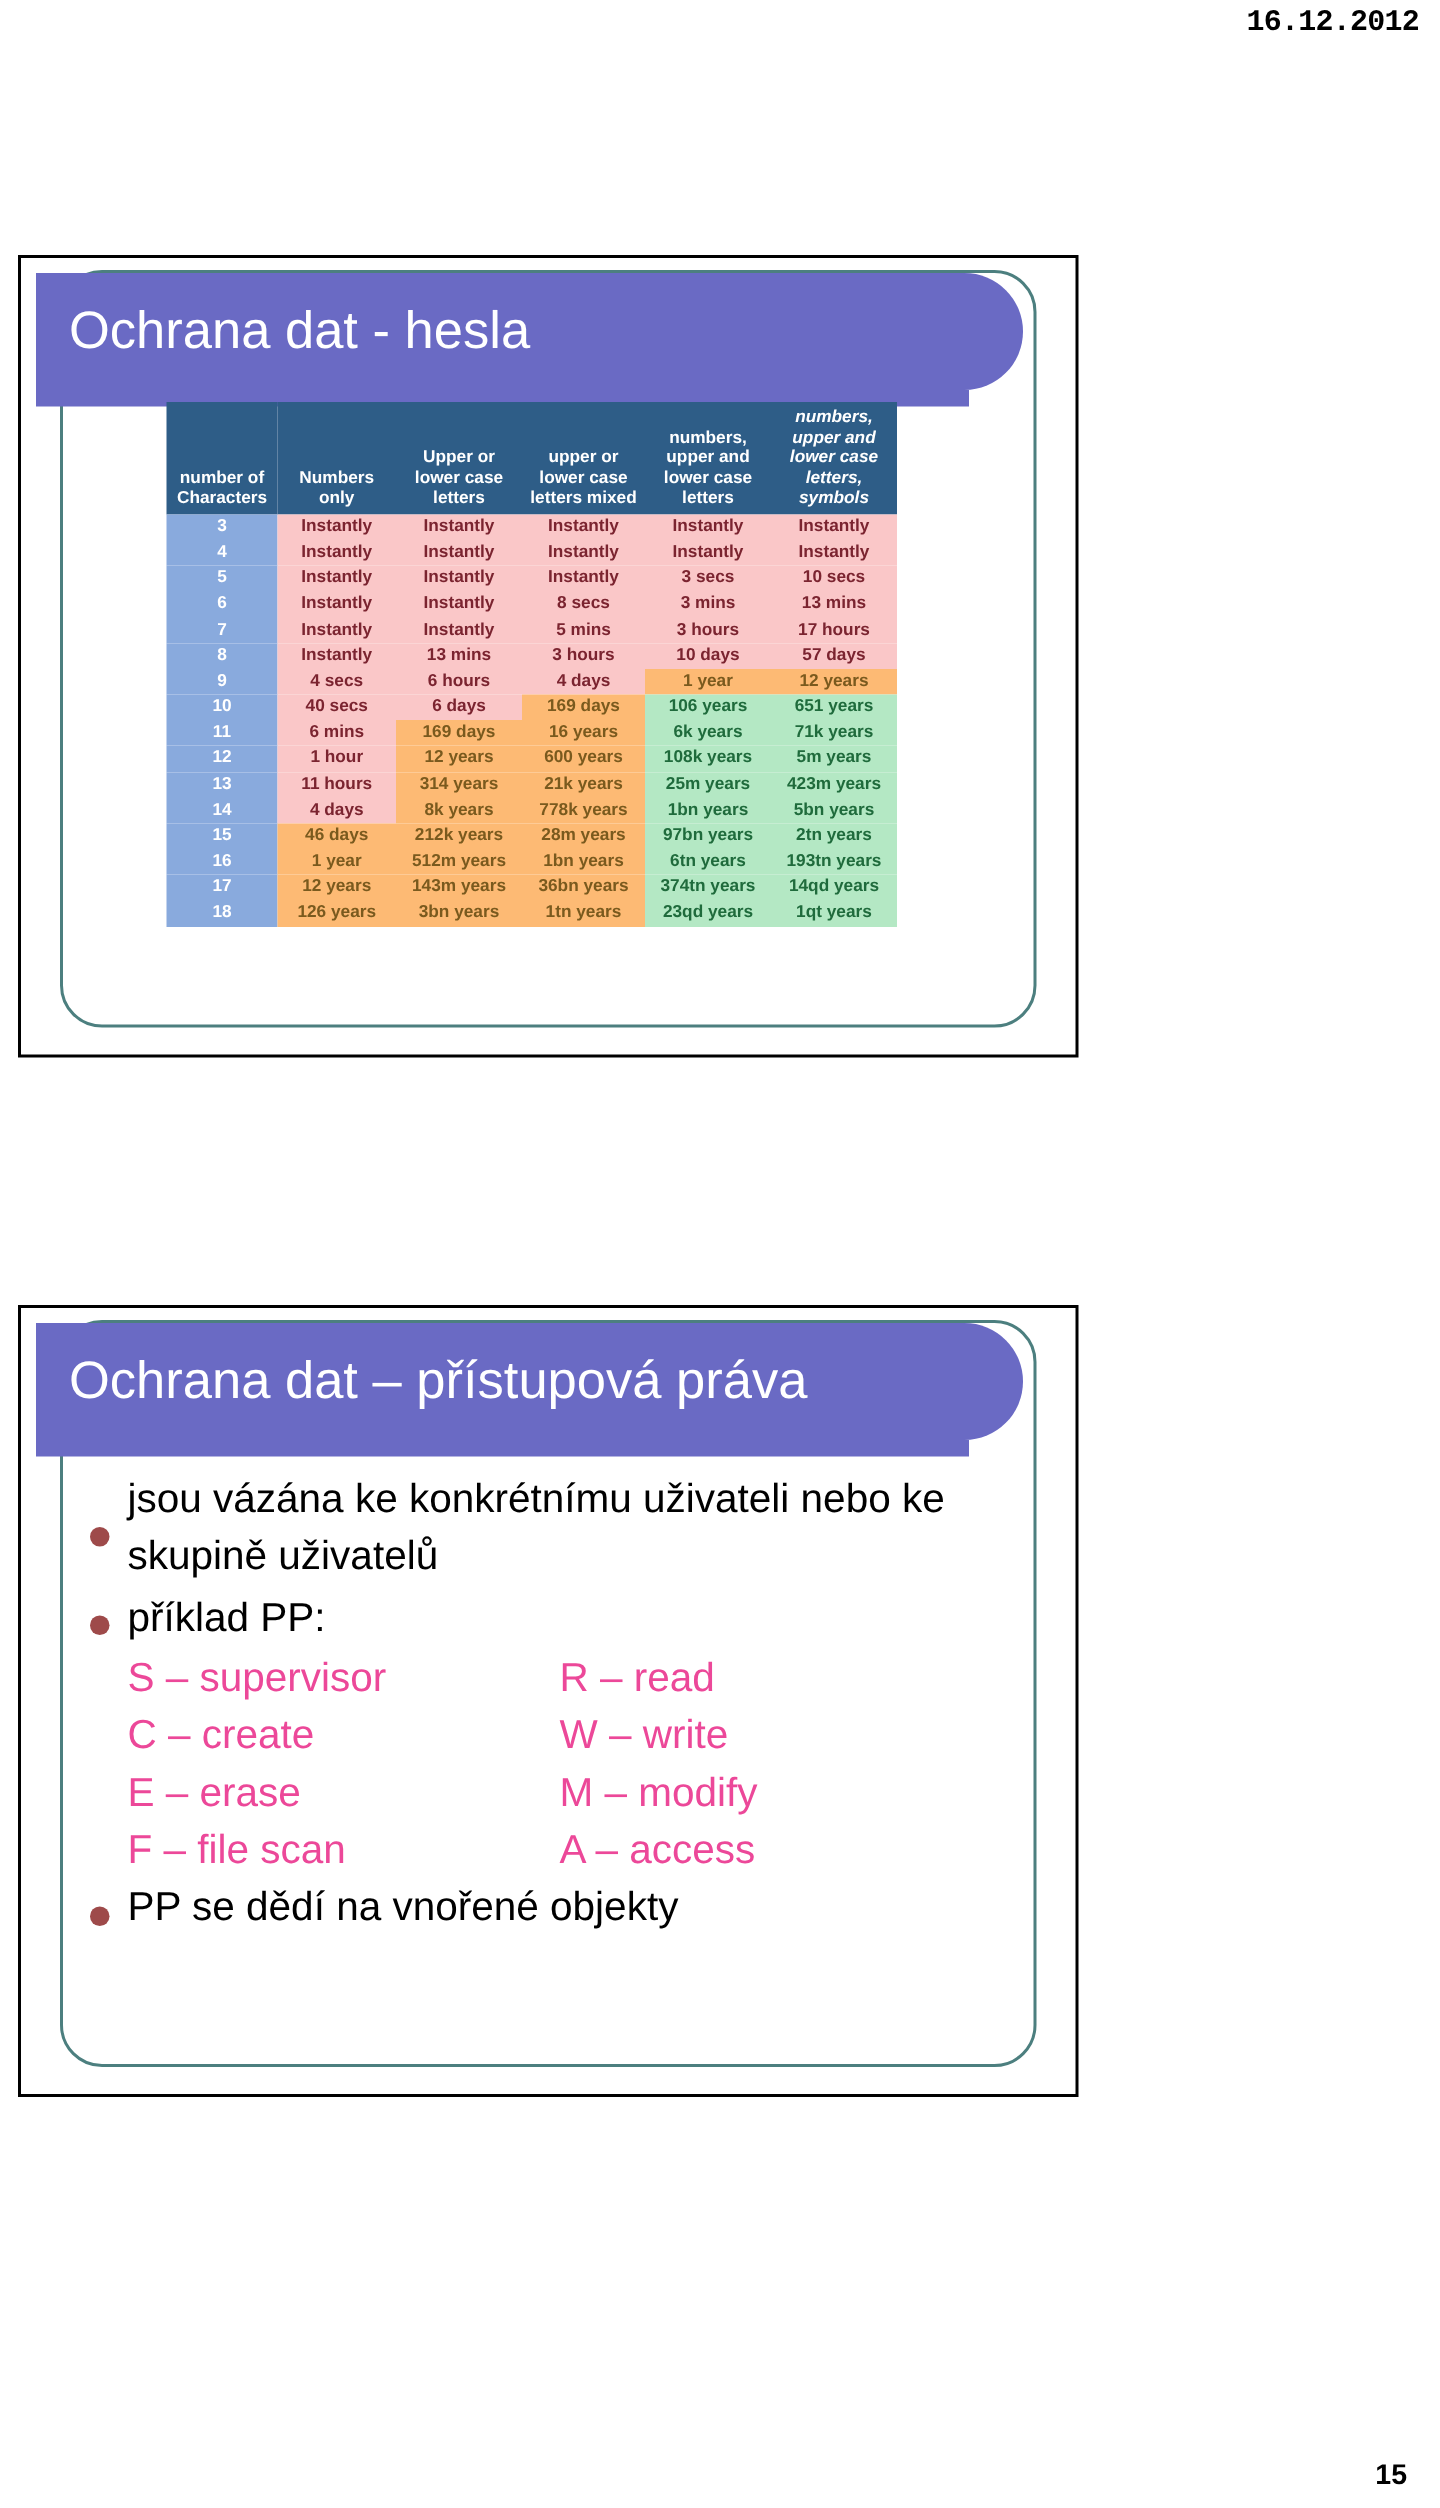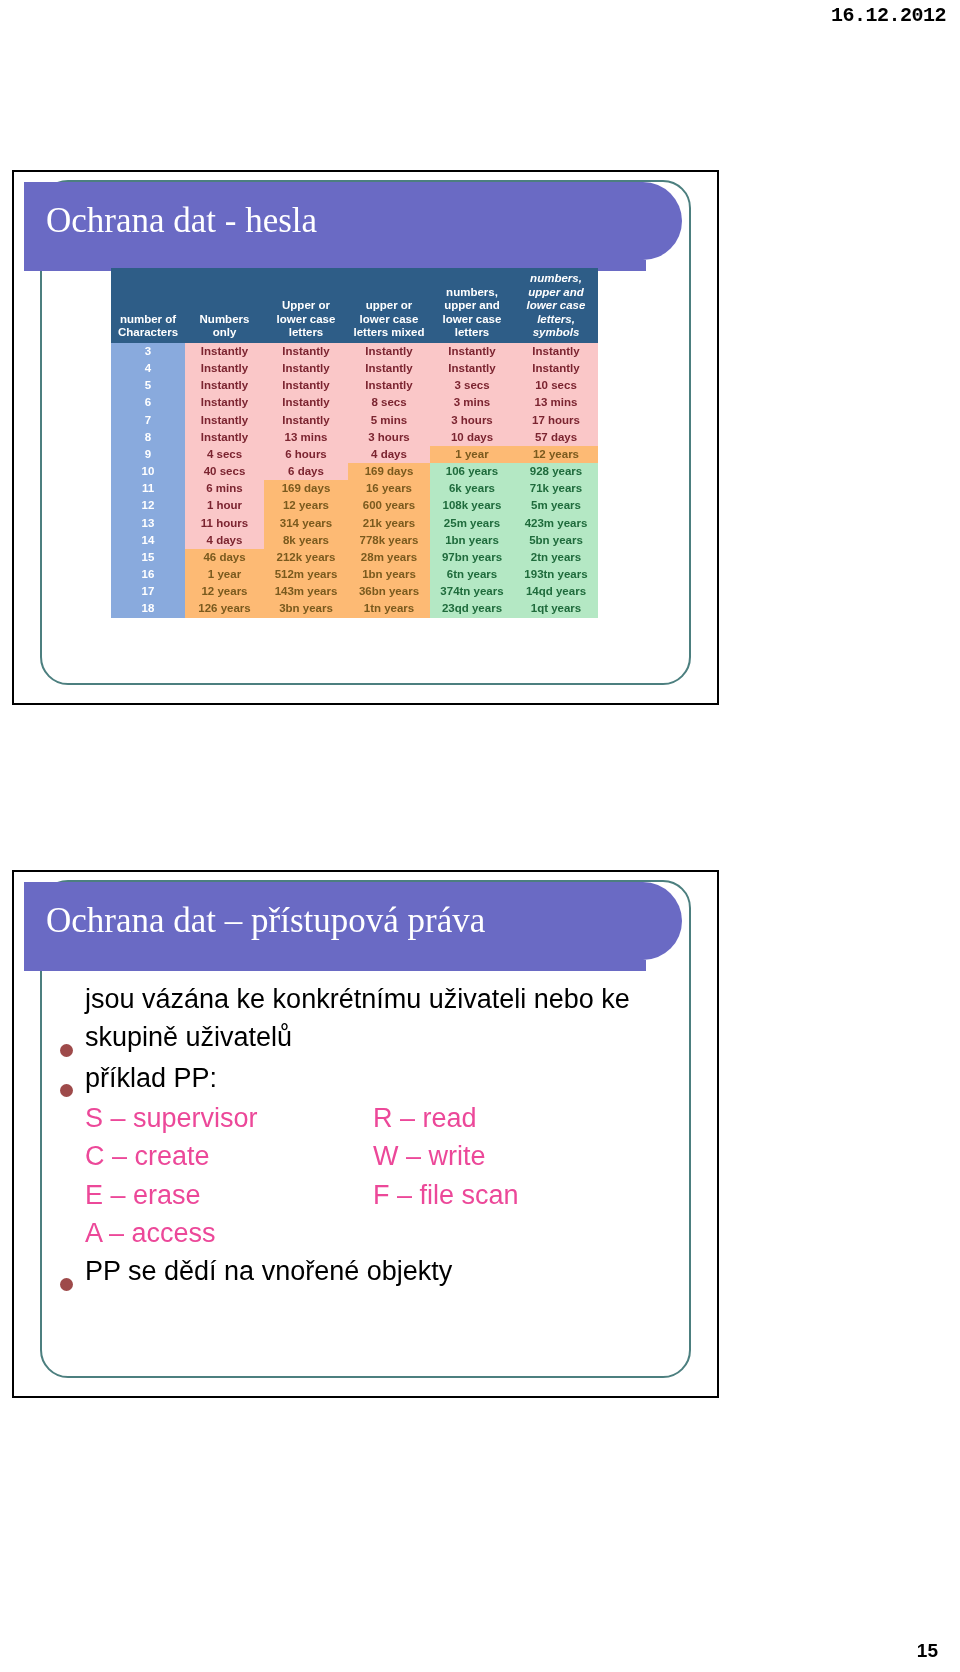--- a/index.html
+++ b/index.html
@@ -62,21 +62,21 @@
     display: flex;
     align-items: center;
     z-index: 4;
   }
   .title-banner .title-text {
     color: #ffffff;
     font-size: 35px;
     font-weight: 400;
     padding-left: 22px;
     white-space: nowrap;
-    font-family: Liberation Serif, serif;
+    font-family: Liberation Sans, sans-serif;
   }
 
   .title-underbar {
     position: absolute;
     left: 10px;
     width: 622px;
     height: 11px;
     background: #6a6ac4;
     z-index: 3;
   }
@@ -137,21 +137,21 @@
   .body-content {
     position: absolute;
     left: 46px;
     top: 108px;
     right: 30px;
     z-index: 5;
   }
 
   .bullet-row {
     display: flex;
-    align-items: flex-end;
+    align-items: center;
     margin-bottom: 2px;
   }
   .bullet-dot {
     width: 13px;
     height: 13px;
     border-radius: 50%;
     background: #9e4a4a;
     flex: 0 0 13px;
     margin-top: 12px;
     margin-right: 12px;
@@ -266,21 +266,21 @@
             <td class="c-red">4 days</td>
             <td class="c-yel">1 year</td>
             <td class="c-yel">12 years</td>
           </tr>
           <tr>
             <td class="rowhead">10</td>
             <td class="c-red">40 secs</td>
             <td class="c-red">6 days</td>
             <td class="c-yel">169 days</td>
             <td class="c-grn">106 years</td>
-            <td class="c-grn">928 years</td>
+            <td class="c-grn">651 years</td>
           </tr>
           <tr>
             <td class="rowhead">11</td>
             <td class="c-red">6 mins</td>
             <td class="c-yel">169 days</td>
             <td class="c-yel">16 years</td>
             <td class="c-grn">6k years</td>
             <td class="c-grn">71k years</td>
           </tr>
           <tr>
@@ -364,20 +364,21 @@
       <span class="bullet-text">příklad PP:</span>
     </div>
 
     <div class="indent-block">
       <div class="perm-grid" id="perm-grid">
           <span>S – supervisor</span>
           <span>R – read</span>
           <span>C – create</span>
           <span>W – write</span>
           <span>E – erase</span>
+          <span>M – modify</span>
           <span>F – file scan</span>
           <span>A – access</span>
         </div>
     </div>
 
     <div class="bullet-row">
       <span class="bullet-dot"></span>
       <span class="bullet-text">PP se dědí na vnořené objekty</span>
     </div>
 

